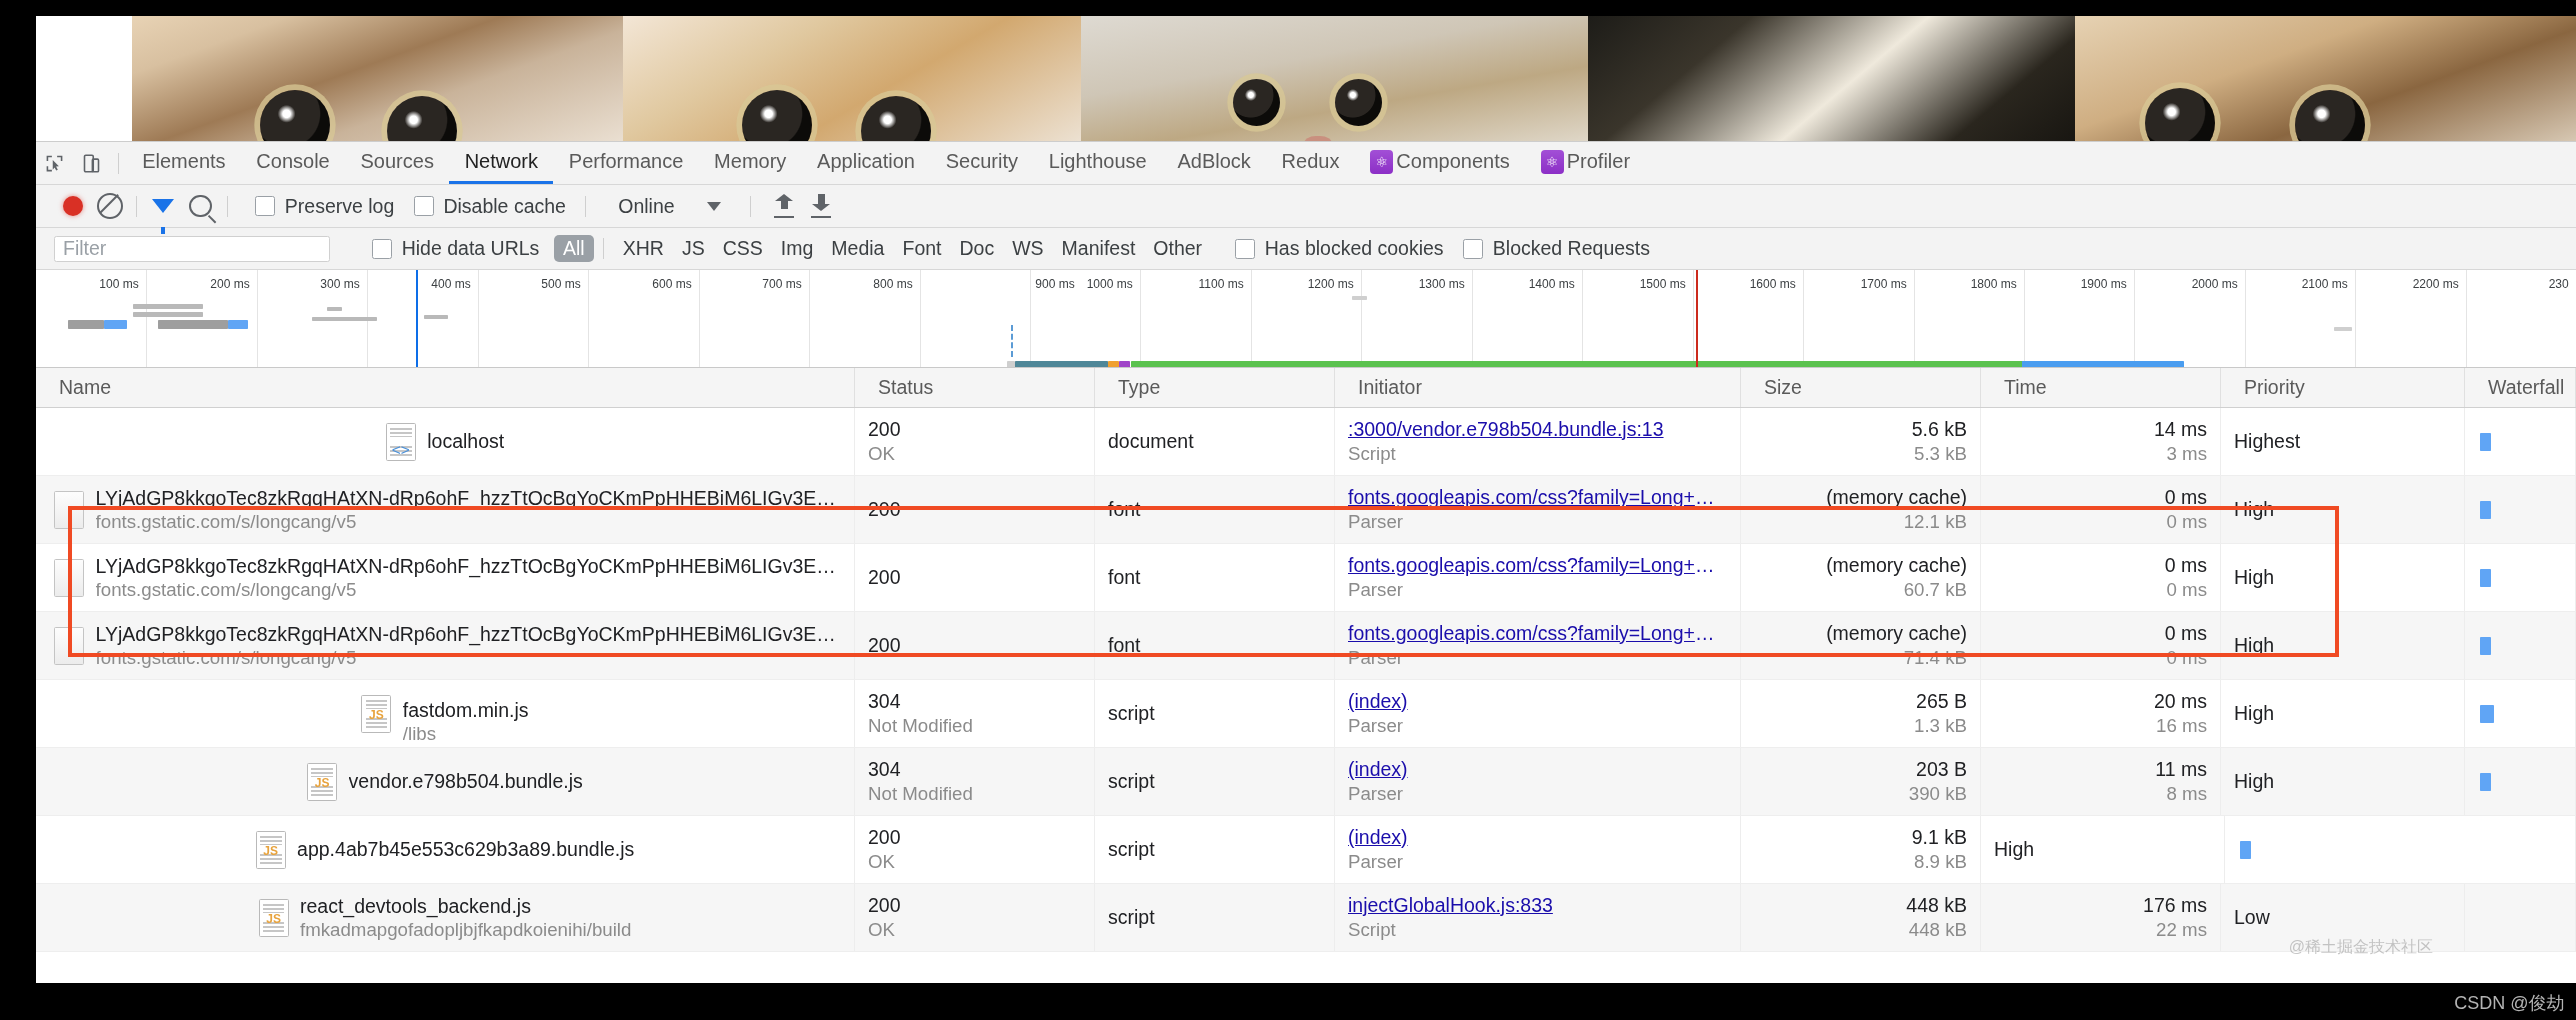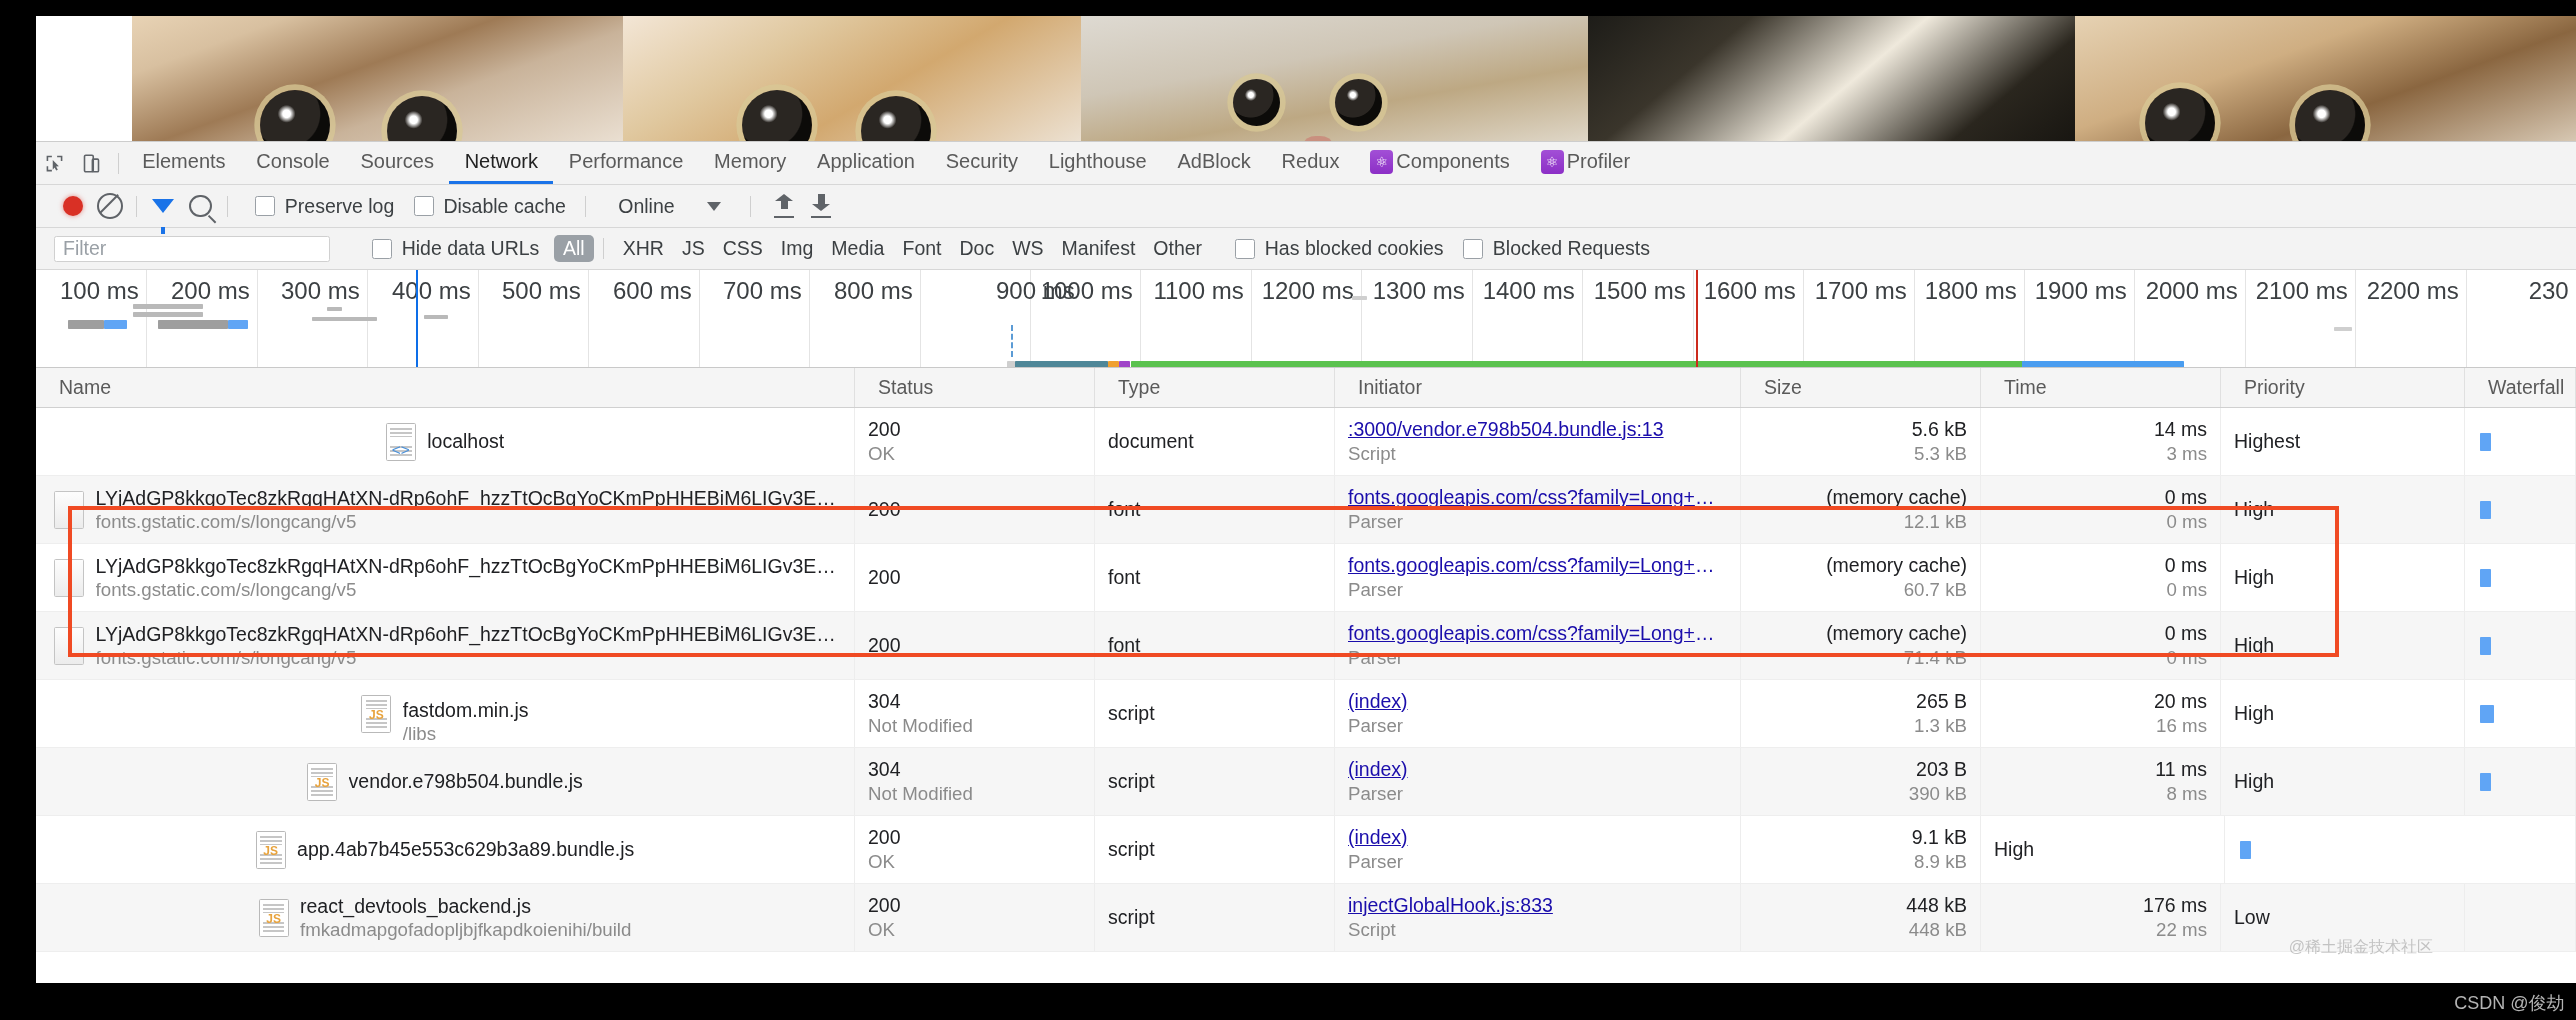--- a/index.html
+++ b/index.html
@@ -77,21 +77,21 @@
   .ftypes{display:flex;align-items:center;margin-left:14.6px;}
   .ftype{font-size:19.5px;color:#3c4043;padding:1.6px 9px;border-radius:5px;cursor:pointer;white-space:nowrap;}
   .ftype.sel{background:#9aa0a6;color:#fff;}
   .fsep{width:0.8px;height:21px;background:#cfcfcf;margin:0 9.7px;}
 
   
   .overview{height:97px;background:#fff;border-bottom:0.8px solid #c9c9c9;position:relative;flex:0 0 auto;
             overflow:hidden;}
   .ovgrid{position:absolute;inset:0;}
   .ovtick{position:absolute;top:0;bottom:0;width:0.8px;background:#e4e4e4;}
-  .ovlabel{position:absolute;top:6.5px;font-size:24px;color:#3c4043;transform:translateX(-100%);
+  .ovlabel{position:absolute;top:6.5px;font-size:12px;color:#3c4043;transform:translateX(-100%);
            padding-right:7.3px;white-space:nowrap;}
   .ovbar{position:absolute;height:9px;border-radius:0.8px;}
   .ovline{position:absolute;width:1.6px;}
   .ovdash{position:absolute;width:2.4px;border-left:2.4px dashed #5b9bd5;}
 
   
   .table{flex:1;display:flex;flex-direction:column;background:#fff;overflow:hidden;position:relative;}
   .thead{display:flex;height:39px;background:#f5f5f5;border-bottom:0.8px solid #d0d0d0;flex:0 0 auto;}
   .th{font-size:19.5px;color:#5a5a5a;display:flex;align-items:center;padding-left:23px;box-sizing:border-box;
       border-right:0.8px solid #e0e0e0;cursor:pointer;}

